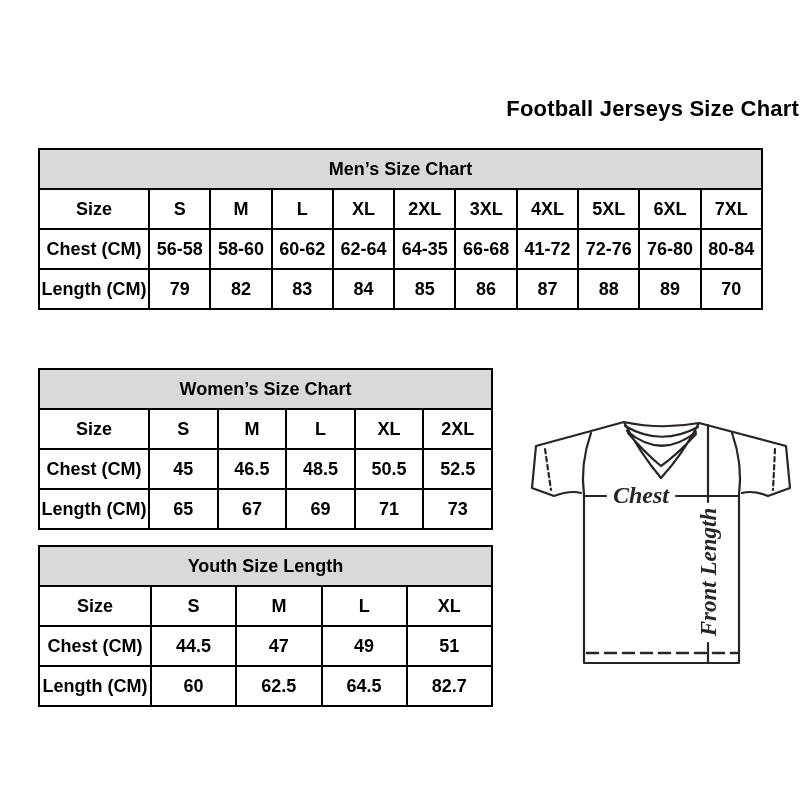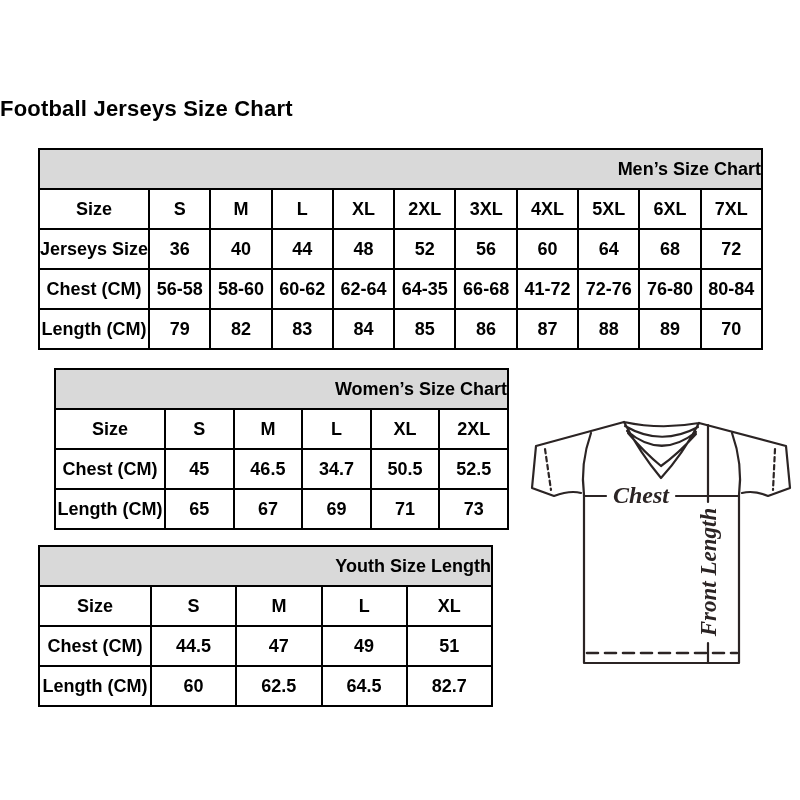--- a/index.html
+++ b/index.html
@@ -13,24 +13,25 @@
   }
   :root {
     --header-bg: #d9d9d9;
     --border-color: #000000;
     --line-color: #2b2424;
   }
   .page-title {
     position: absolute;
     left: 0; top: 96px;
     width: 784px;
-    text-align: left;
+    text-align: right;
     font-size: 22px;
     font-weight: bold;
     letter-spacing: 0.2px;
+    padding-left: 15px;
   }
   table.size-table {
     position: absolute;
     border-collapse: collapse;
     table-layout: fixed;
     background: #fff;
   }
   table.size-table th, table.size-table td {
     border: 2px solid var(--border-color);
     text-align: center;
@@ -38,24 +39,23 @@
     font-weight: bold;
     font-size: 18px;
     padding: 0;
     height: 38px;
     overflow: hidden;
     white-space: nowrap;
   }
   table.size-table th.tbl-title {
     background: var(--header-bg);
     font-size: 18px;
-    text-align: right;
   }
   #mens-table  { left: 38px; top: 148px; width: 725px; }
-  #womens-table{ left: 38px; top: 368px; width: 455px; margin-left: 16px; }
+  #womens-table{ left: 38px; top: 368px; width: 455px; }
   #youth-table { left: 38px; top: 545px; width: 455px; }
   .jersey-wrap { position: absolute; left: 524px; top: 400px; width: 280px; height: 280px; }
 </style>
 </head>
 <body>
 
 <div class="page-title">Football Jerseys Size Chart</div>
 
 <table id="mens-table" class="size-table">
   <colgroup>
@@ -84,33 +84,20 @@
         <td>L</td>
         <td>XL</td>
         <td>2XL</td>
         <td>3XL</td>
         <td>4XL</td>
         <td>5XL</td>
         <td>6XL</td>
         <td>7XL</td>
       </tr>
       <tr>
-        <td>Jerseys Size</td>
-        <td>36</td>
-        <td>40</td>
-        <td>44</td>
-        <td>48</td>
-        <td>52</td>
-        <td>56</td>
-        <td>60</td>
-        <td>64</td>
-        <td>68</td>
-        <td>72</td>
-      </tr>
-      <tr>
         <td>Chest (CM)</td>
         <td>56-58</td>
         <td>58-60</td>
         <td>60-62</td>
         <td>62-64</td>
         <td>64-35</td>
         <td>66-68</td>
         <td>41-72</td>
         <td>72-76</td>
         <td>76-80</td>
@@ -152,21 +139,21 @@
         <td>S</td>
         <td>M</td>
         <td>L</td>
         <td>XL</td>
         <td>2XL</td>
       </tr>
       <tr>
         <td>Chest (CM)</td>
         <td>45</td>
         <td>46.5</td>
-        <td>34.7</td>
+        <td>48.5</td>
         <td>50.5</td>
         <td>52.5</td>
       </tr>
       <tr>
         <td>Length (CM)</td>
         <td>65</td>
         <td>67</td>
         <td>69</td>
         <td>71</td>
         <td>73</td>

